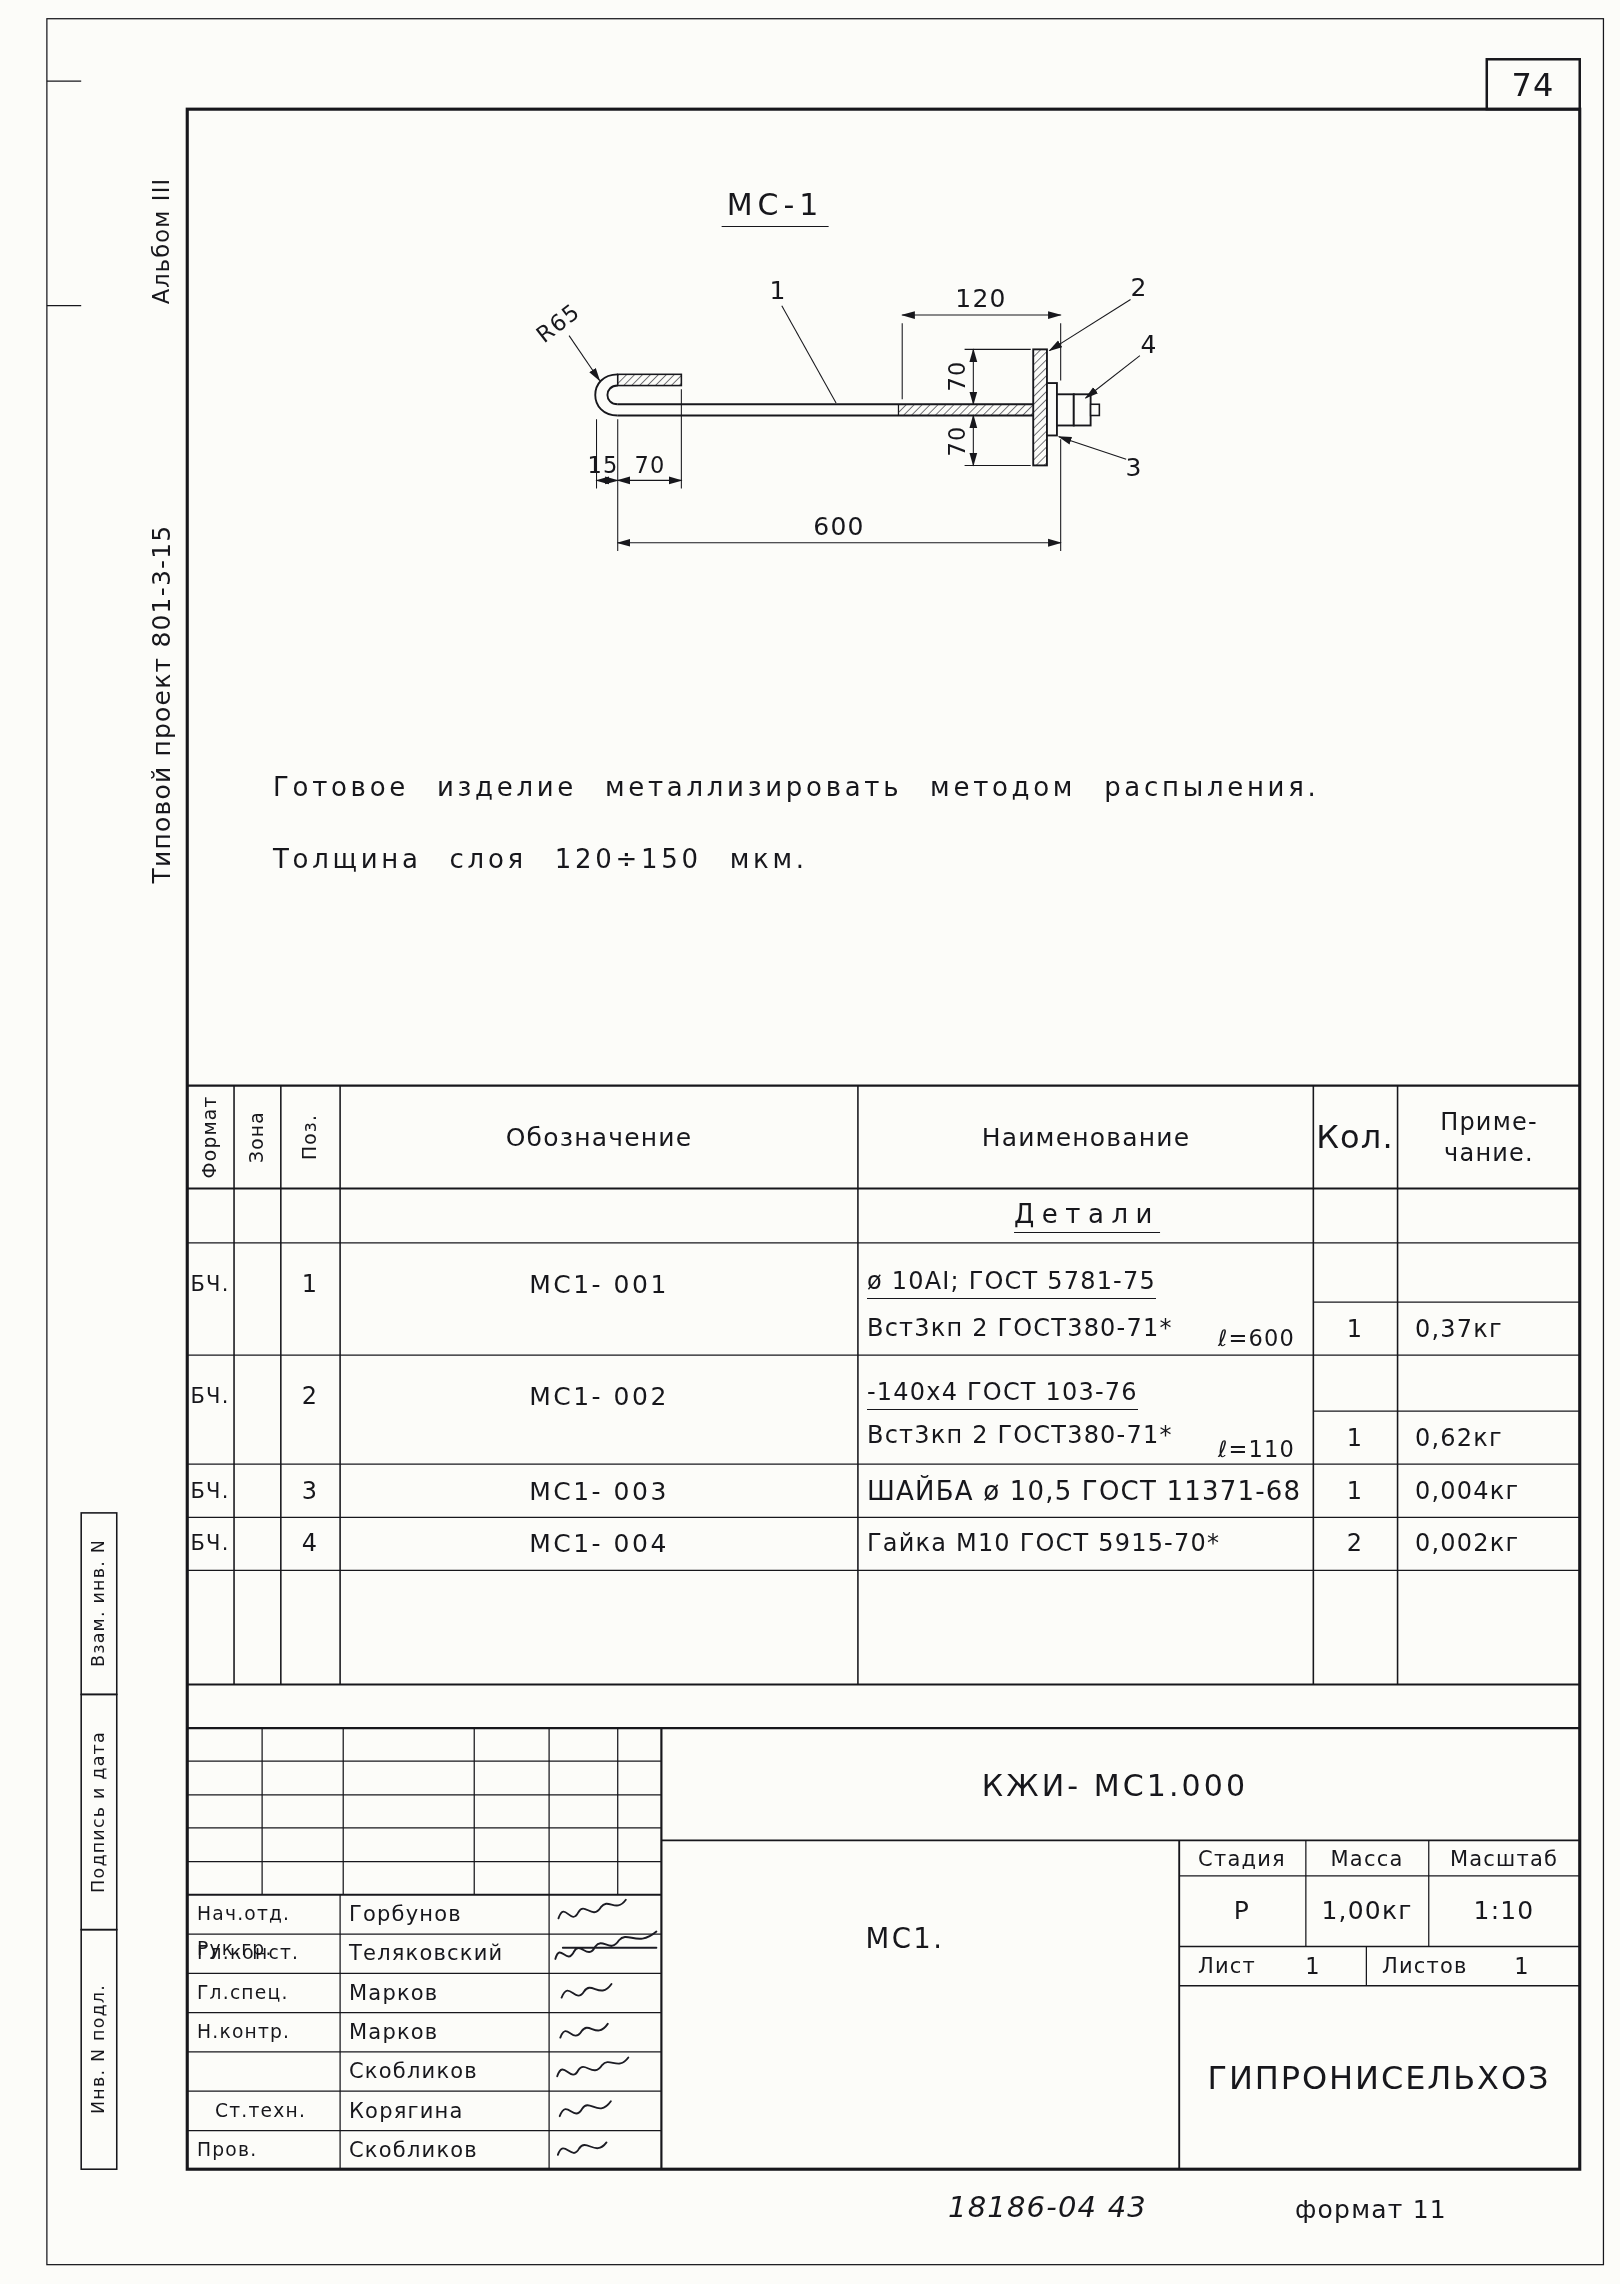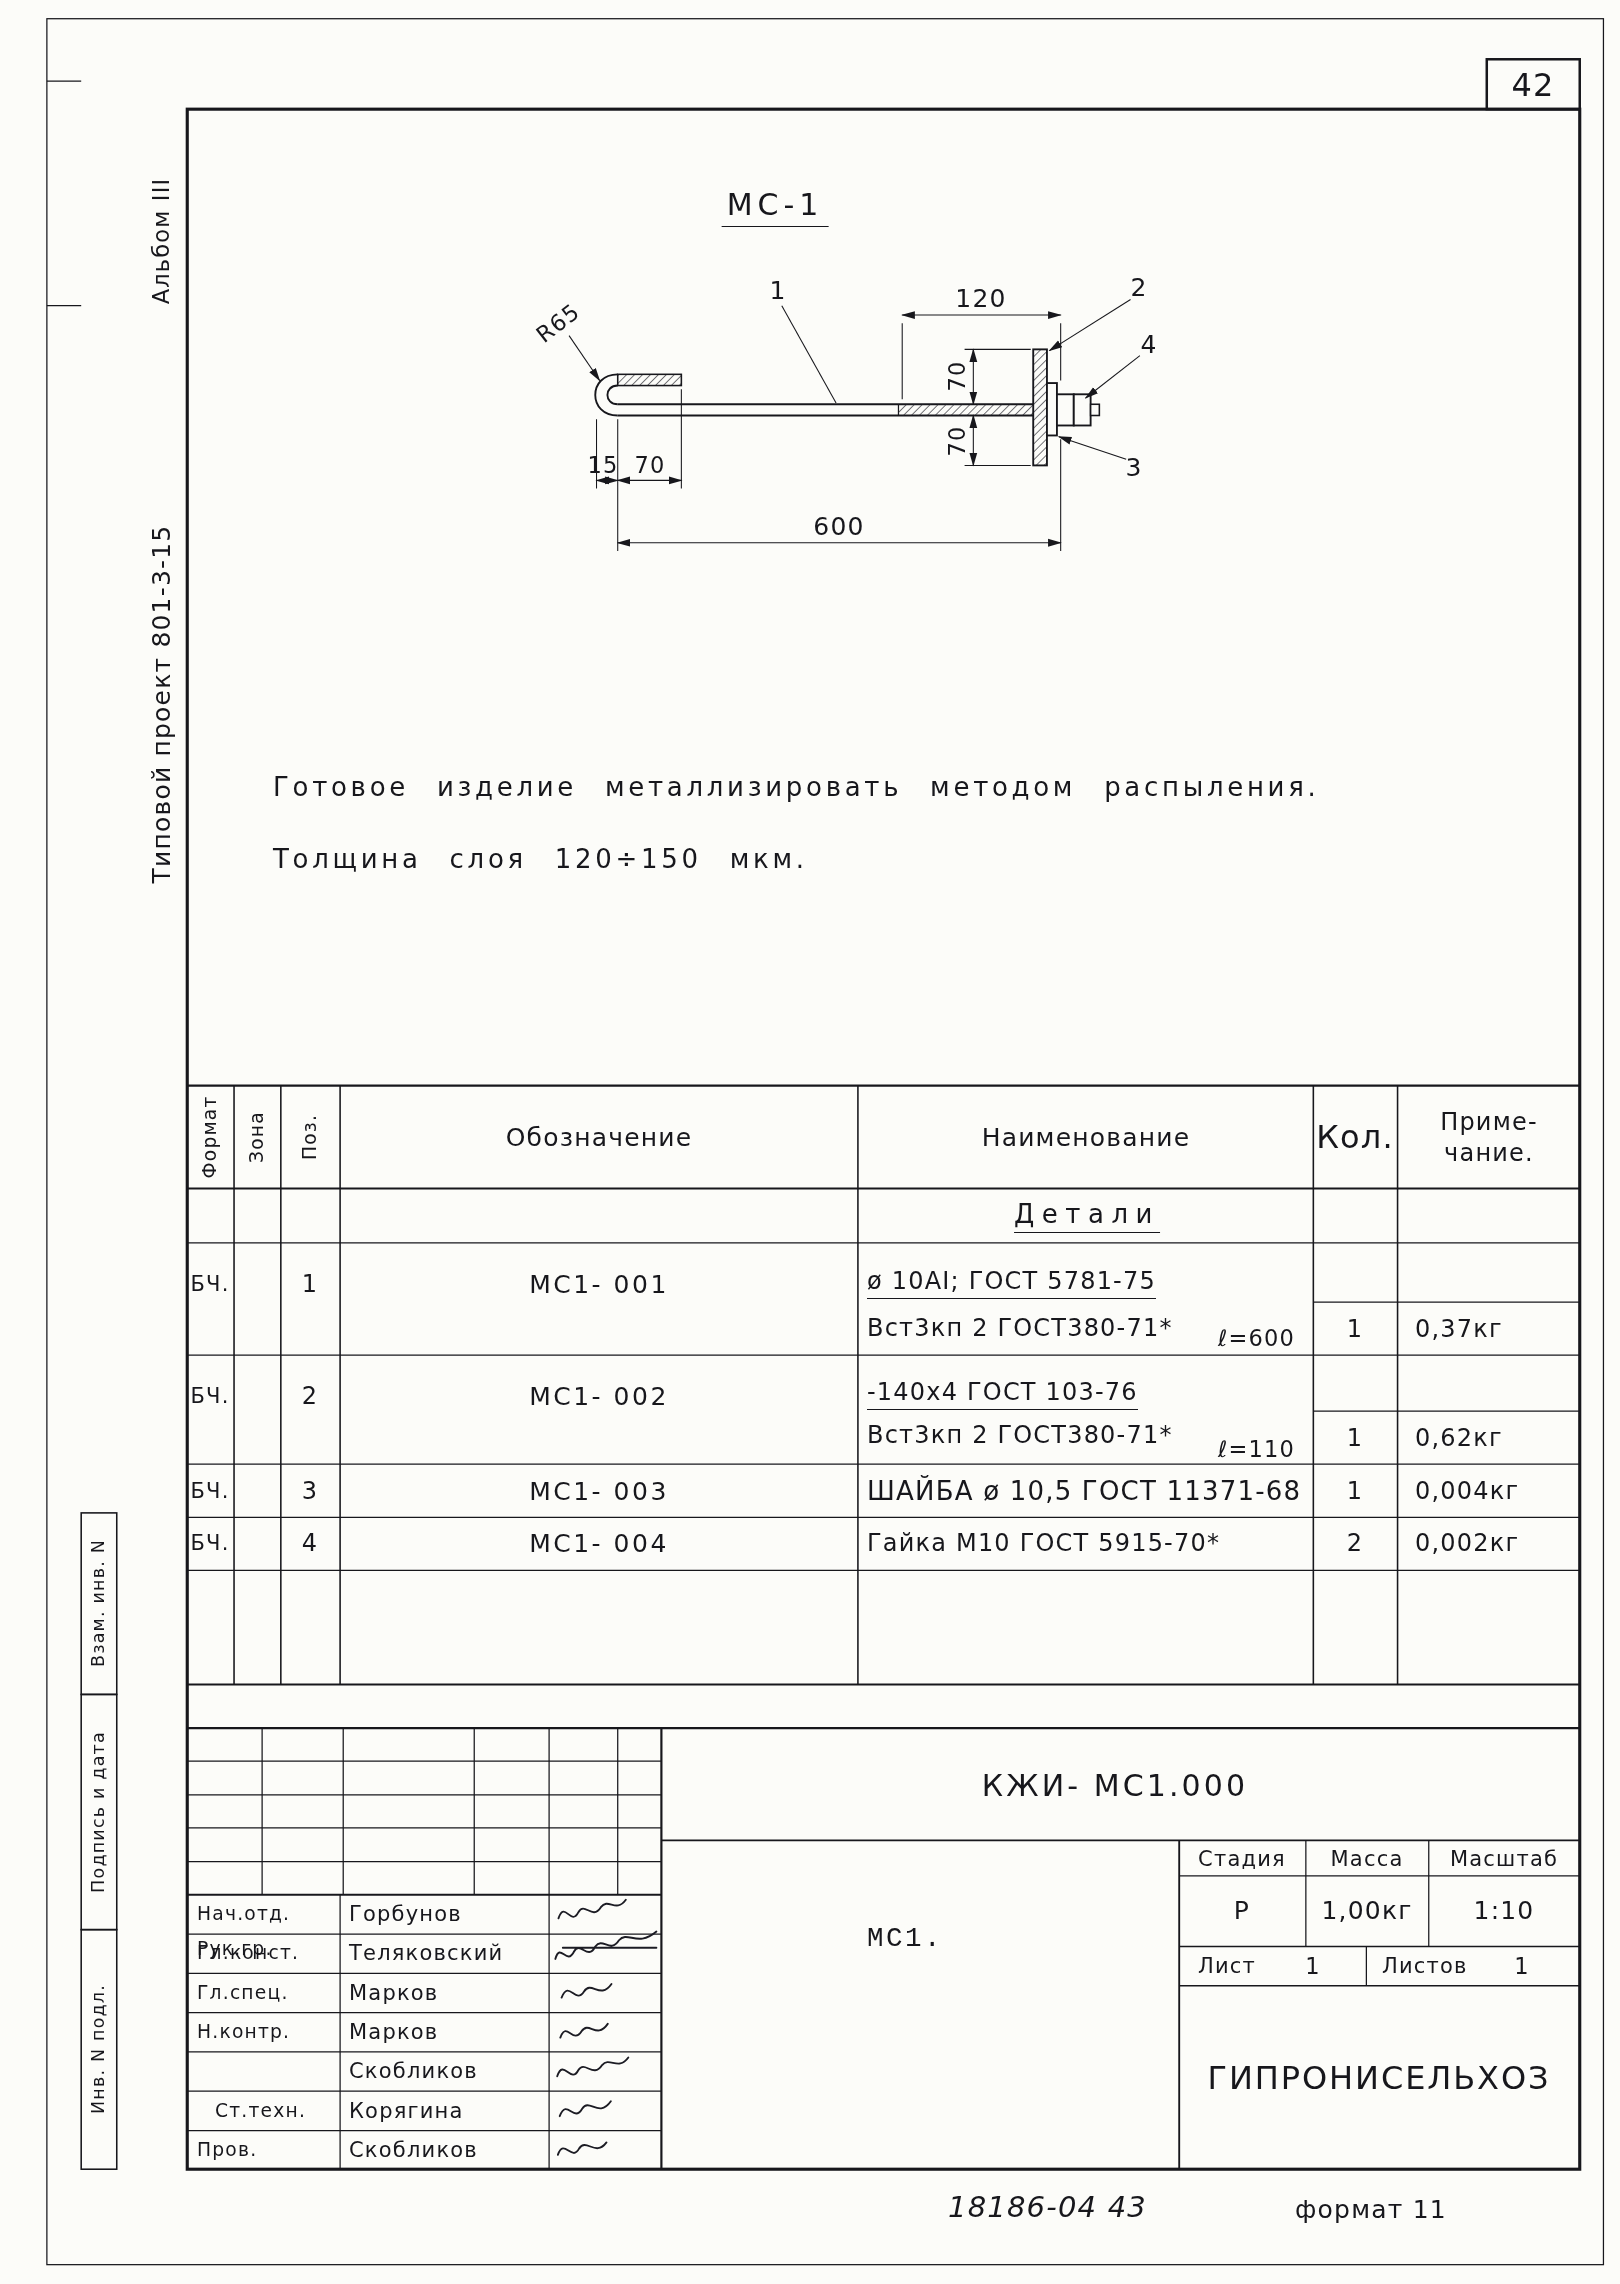--- a/index.html
+++ b/index.html
@@ -128,21 +128,21 @@
       <path d="M895,3075 c10,-30 20,14 32,-10 c10,-18 22,14 36,-8 c12,-16 24,10 40,-12"></path>
       <path d="M890,3140 c8,-28 18,12 30,-12 c10,-18 22,16 34,-8 c12,-16 24,12 38,-10 c14,-16 30,12 60,-14 m-150,26 h150"></path>
       <path d="M900,3202 c12,-30 22,12 36,-10 c12,-18 26,14 44,-12"></path>
       <path d="M898,3266 c10,-28 20,12 34,-10 c12,-18 24,14 42,-12"></path>
       <path d="M893,3328 c10,-30 22,14 34,-10 c10,-16 24,14 38,-8 c12,-14 26,10 42,-12"></path>
       <path d="M897,3392 c12,-30 22,12 36,-12 c12,-18 26,16 46,-12"></path>
       <path d="M894,3454 c10,-28 22,12 34,-10 c12,-18 26,14 44,-10"></path>
     </g>
   </svg>
 
-  <div class="t c" style="left:1533px; top:85px; font-size:32px;">42</div>
+  <div class="t c" style="left:1533px; top:85px; font-size:32px;">74</div>
   <div class="t v" style="left:161px; top:241px; font-size:22.5px;">Альбом III</div>
   <div class="t v" style="left:161px; top:704px; font-size:25px;">Типовой проект 801-3-15</div>
   <div class="t v" style="left:99px; top:1603px; font-size:17.5px;">Взам. инв. N</div>
   <div class="t v" style="left:99px; top:1812px; font-size:17.5px;">Подпись и дата</div>
   <div class="t v" style="left:99px; top:2049px; font-size:17.5px;">Инв. N подл.</div>
   <div class="t l hand" style="left:948px; top:2207px; font-size:29px;">18186-04 43</div>
   <div class="t l" style="left:1295px; top:2209px; font-size:25px;">формат 11</div>
 
   <div class="t c" style="left:775px; top:205px; font-size:30px; letter-spacing:5px;"><span class="u">МС-1</span></div>
   <div class="t" style="left:558px; top:323px; font-size:22.5px; transform:translate(-50%,-50%) rotate(-38deg);">R65</div>
@@ -196,21 +196,21 @@
   <div class="t l" style="left:1415px; top:1491px; font-size:24px;">0,004кг</div>
 
   <div class="t c" style="left:210px; top:1543px; font-size:21px;">БЧ.</div>
   <div class="t c" style="left:310px; top:1543px; font-size:24px;">4</div>
   <div class="t c" style="left:599px; top:1543px; font-size:25px; letter-spacing:2.5px;">МС1- 004</div>
   <div class="t l" style="left:867px; top:1543px; font-size:24px;">Гайка М10 ГОСТ 5915-70*</div>
   <div class="t c" style="left:1355px; top:1543px; font-size:24px;">2</div>
   <div class="t l" style="left:1415px; top:1543px; font-size:24px;">0,002кг</div>
 
   <div class="t c" style="left:1115px; top:1786px; font-size:30px; letter-spacing:3.1px;">КЖИ- МС1.000</div>
-  <div class="t c" style="left:905px; top:1939px; font-size:27.5px; letter-spacing:2.5px;font-family:Liberation Mono, monospace;">МС1.</div>
+  <div class="t c" style="left:905px; top:1939px; font-size:27.5px; letter-spacing:2.5px;">МС1.</div>
   <div class="t c" style="left:1242px; top:1859px; font-size:21px;">Стадия</div>
   <div class="t c" style="left:1367px; top:1859px; font-size:21px;">Масса</div>
   <div class="t c" style="left:1504px; top:1859px; font-size:21px;">Масштаб</div>
   <div class="t c" style="left:1242px; top:1910px; font-size:25px;">Р</div>
   <div class="t c" style="left:1367px; top:1910px; font-size:25px;">1,00кг</div>
   <div class="t c" style="left:1504px; top:1910px; font-size:25px;">1:10</div>
   <div class="t l" style="left:1198px; top:1966px; font-size:21px;">Лист</div>
   <div class="t c" style="left:1313px; top:1966px; font-size:22.5px;">1</div>
   <div class="t l" style="left:1382px; top:1966px; font-size:21px;">Листов</div>
   <div class="t c" style="left:1522px; top:1966px; font-size:22.5px;">1</div>

